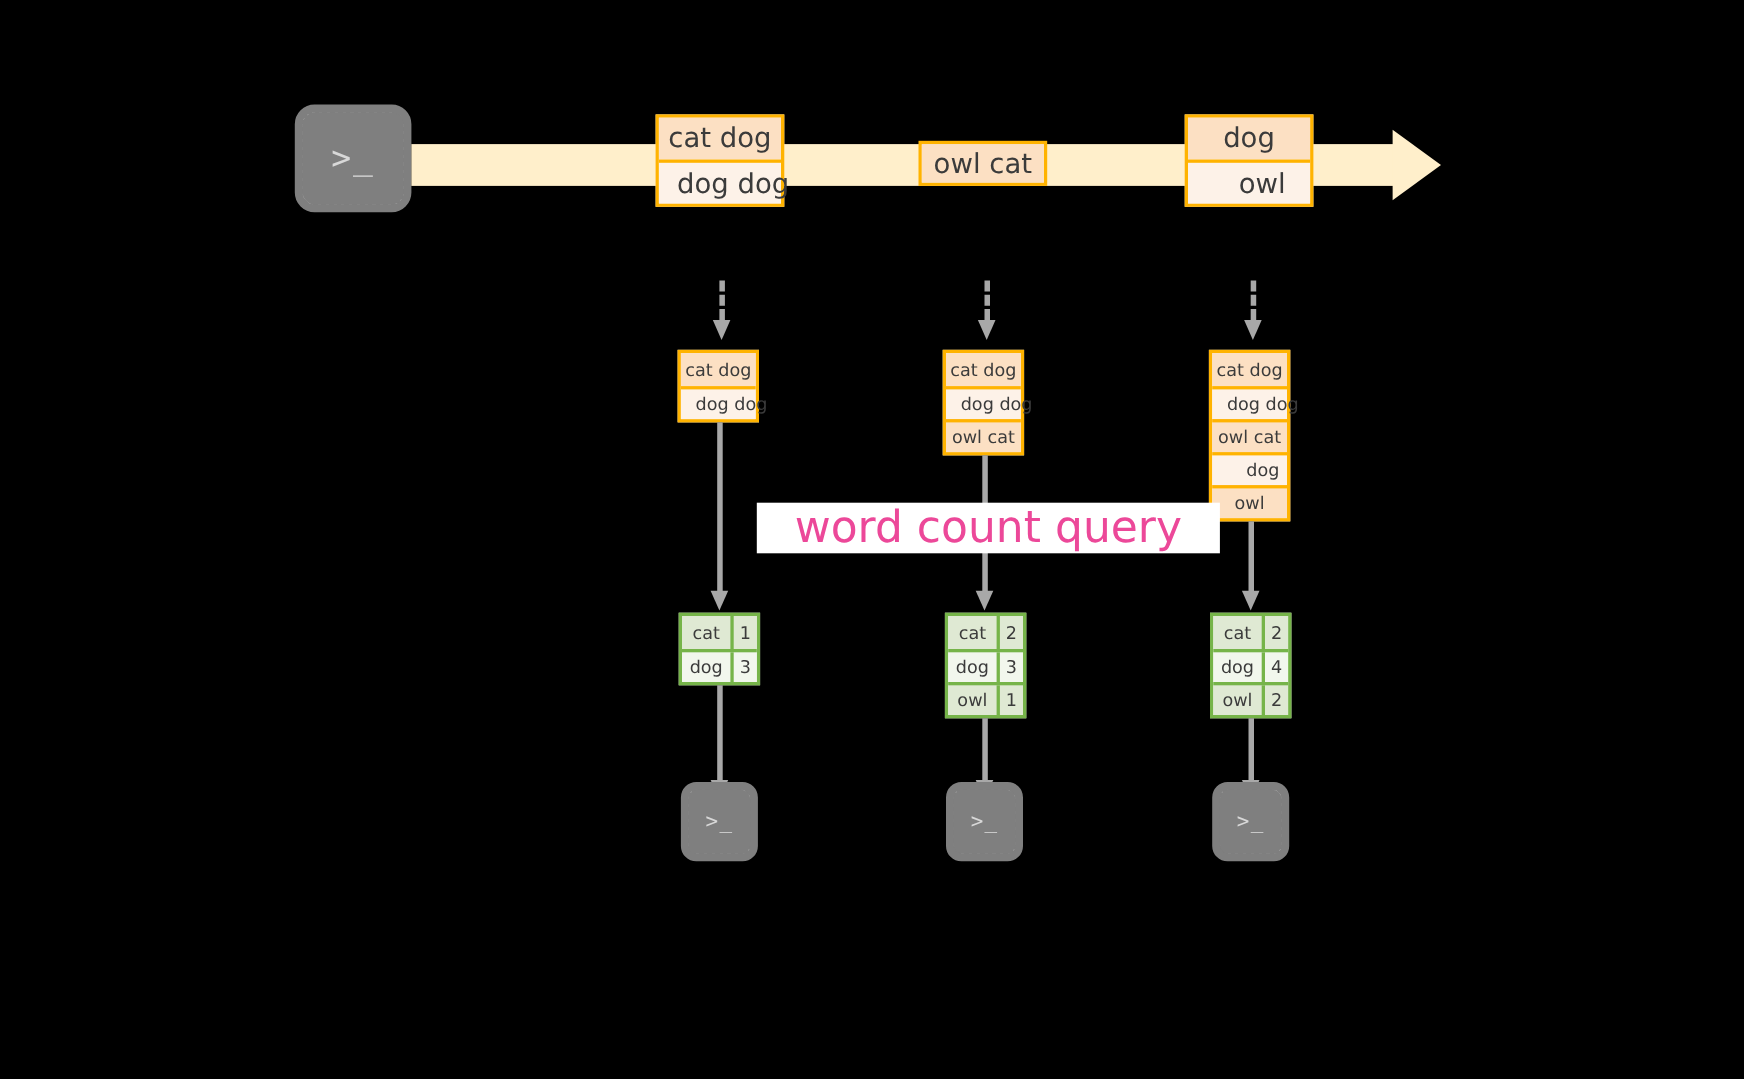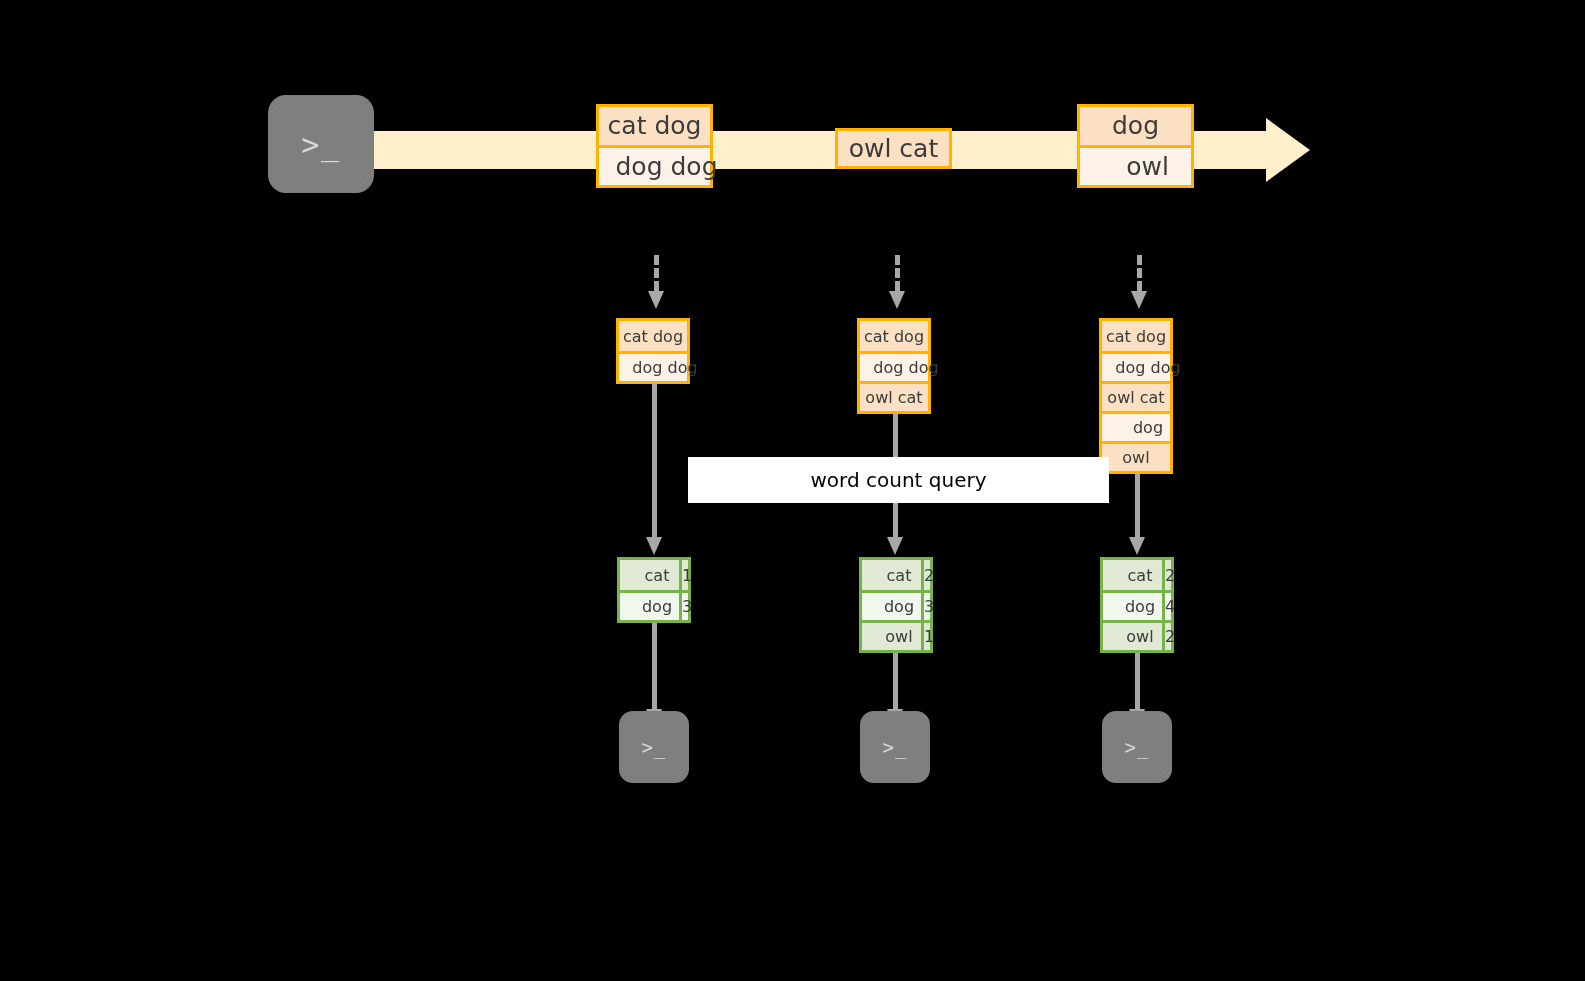--- a/index.html
+++ b/index.html
@@ -90,21 +90,21 @@
   
   .tbl {
     position: absolute;
     border: 3px solid #76b449;
     background: #eef5e6;
     display: flex; flex-direction: column;
     font-size: 16px;
   }
   .tbl .row {
     display: flex;
-    flex: 0 0 30px; height: 30px; padding-left: 15px;
+    flex: 0 0 30px; height: 30px;
   }
   .tbl .row + .row { border-top: 3px solid #76b449; }
   .tbl .row.dark  { background: #dfe9d3; }
   .tbl .row.light { background: #f2f7ed; }
   .tbl .k, .tbl .v {
     display: flex; align-items: center; justify-content: center;
     color: #3b3b3b; white-space: nowrap;
   }
   .tbl .k { flex: 0 0 44px; }
   .tbl .v { flex: 1 1 auto; border-left: 3px solid #76b449; }
@@ -131,22 +131,22 @@
     border-right: 8.5px solid transparent;
     border-top: 18px solid #a8a8a8;
   }
 
   
   .query-label {
     position: absolute;
     left: 688px; top: 457px;
     width: 421px; height: 46px;
     background: #ffffff;
-    color: #000000;
-    font-size: 20px;
+    color: #ec4899;
+    font-size: 40px;
     display: flex; align-items: center; justify-content: center;
     white-space: nowrap;
   }
 </style>
 </head>
 <body>
 
 <div id="stage">
 
   <div class="term big">

